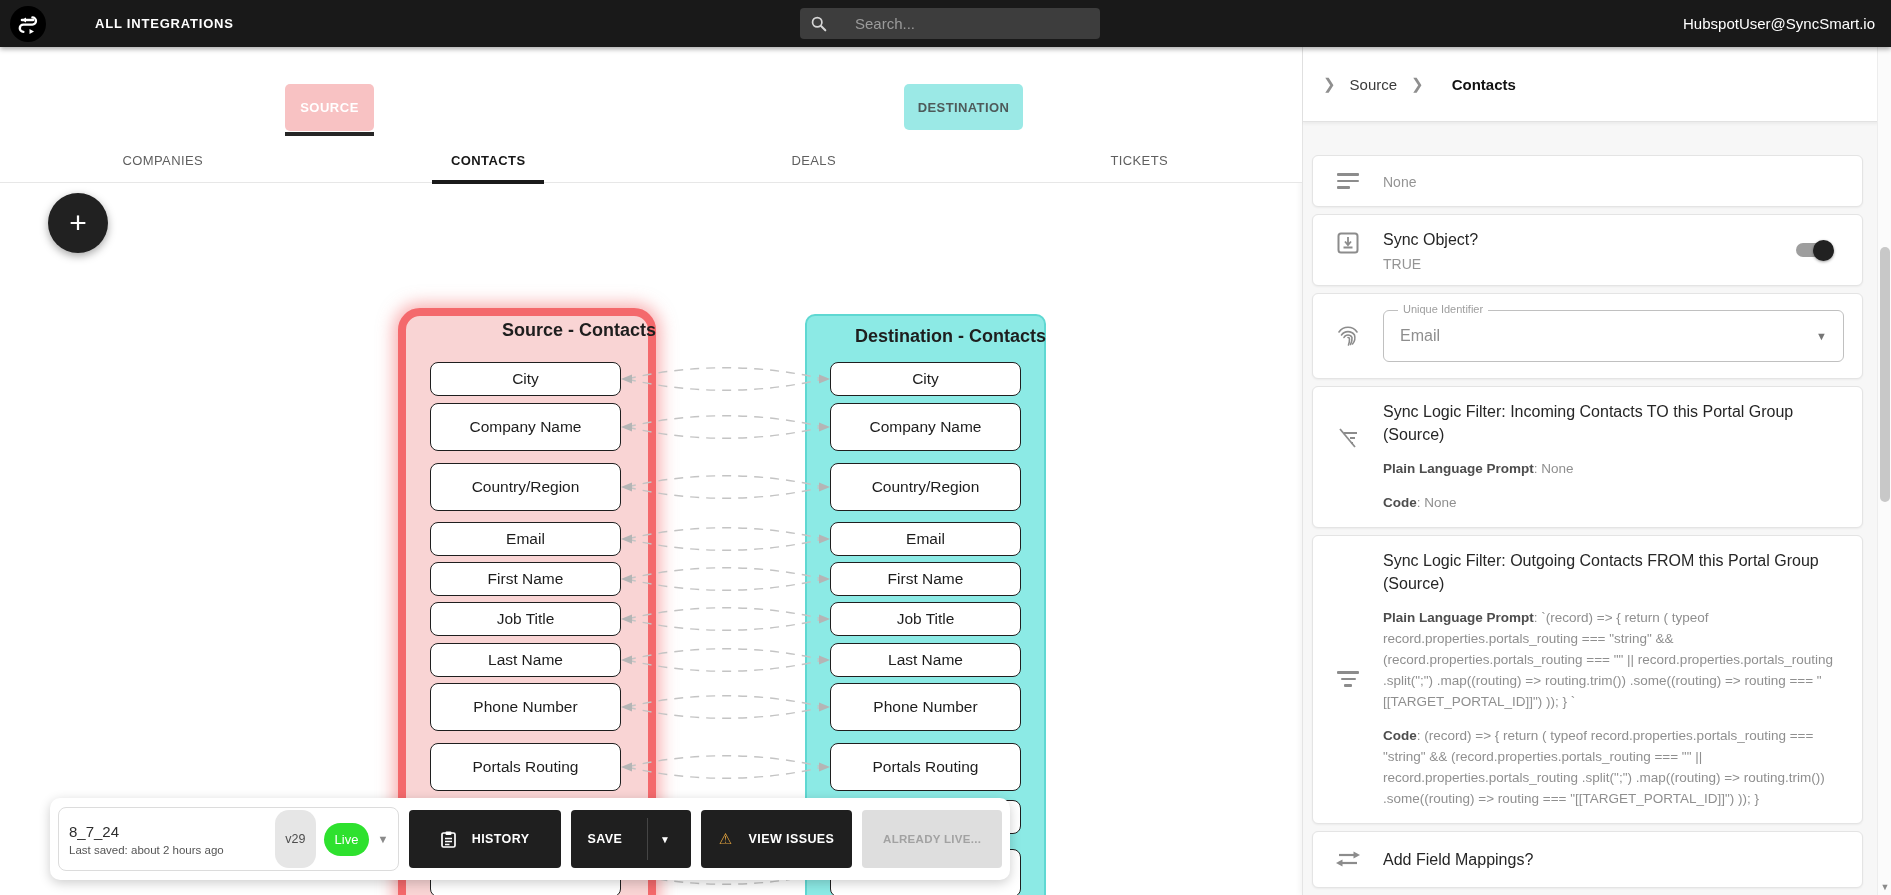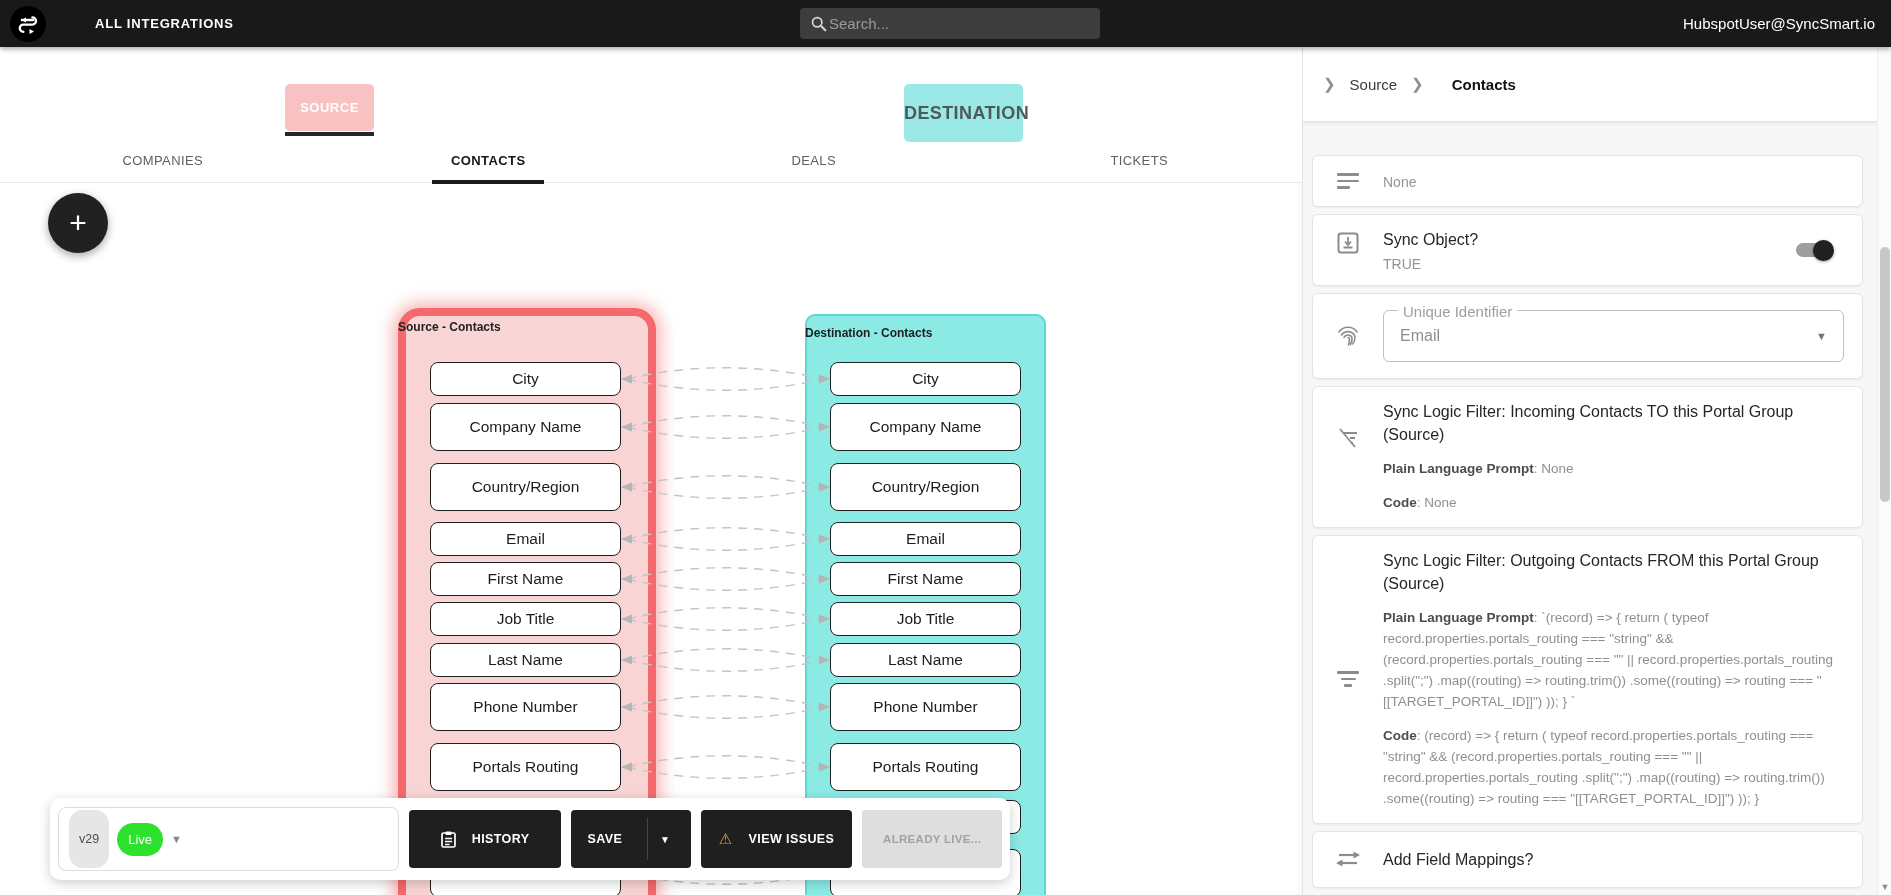--- a/index.html
+++ b/index.html
@@ -9,56 +9,56 @@
   
   .topbar { position:absolute; top:0; left:0; width:1891px; height:47px; background:#191919;
     display:flex; align-items:center; z-index:50; box-shadow:0 2px 5px rgba(0,0,0,.35); }
   .logo { width:36px; height:36px; border-radius:50%; background:#000; margin-left:10px;
     display:flex; align-items:center; justify-content:center; cursor:pointer; flex:0 0 auto; }
   .nav-title { color:#fff; font-size:13px; font-weight:bold; letter-spacing:.8px; margin-left:49px; cursor:pointer; }
   .search { position:absolute; left:800px; top:8px; width:300px; height:31px; background:#3d3d3d;
     border-radius:4px; display:flex; align-items:center; padding:0 10px; }
   .search svg { flex:0 0 auto; }
   .search input { background:transparent; border:none; outline:none; color:#f97316; font-size:15px;
-    margin-left:2px; width:240px; font-family:inherit; }
+    margin-left:28px; width:240px; font-family:inherit; }
   .search input::placeholder { color:#9b9b9b; }
   .user { position:absolute; right:16px; top:0; height:47px; display:flex; align-items:center;
     color:#fff; font-size:15px; cursor:pointer; }
 
   
   .main { position:absolute; top:47px; left:0; width:1891px; height:848px; display:flex; }
   .canvas { position:relative; width:1302px; height:848px; background:#fff; overflow:hidden; }
 
   
   .canvas-header { position:absolute; top:0; left:0; width:1302px; height:136px; border-bottom:1px solid #e7e7e7; z-index:6; background:#fff; }
   .src-btn { position:absolute; left:285px; top:37px; width:89px; height:47px; background:#f8c2c3;
     border:none; border-radius:5px; color:#fff; font-size:13px; font-weight:bold; letter-spacing:.5px;
     cursor:pointer; font-family:inherit; }
   .src-btn::after { content:""; position:absolute; left:0; right:0; bottom:-5px; height:4px; background:#262626; }
-  .dst-btn { position:absolute; left:904px; top:37px; width:119px; height:58px; background:#9be9e6;
-    border:none; border-radius:5px; color:#4e5a5a; font-size:18px; font-weight:bold; letter-spacing:.4px;
+  .dst-btn { position:absolute; left:904px; top:37px; width:119px; height:46px; background:#9be9e6;
+    border:none; border-radius:5px; color:#4e5a5a; font-size:13px; font-weight:bold; letter-spacing:.4px;
     cursor:pointer; font-family:inherit; }
   .tabs { position:absolute; left:0; top:90px; width:1302px; height:46px; display:flex; }
   .tab { flex:1; position:relative; display:flex; align-items:center; justify-content:center;
     font-size:13px; letter-spacing:.4px; color:#5f5f5f; cursor:pointer; }
   .tab.active { color:#171717; font-weight:bold; }
   .tab-bar { position:absolute; bottom:-1px; left:50%; transform:translateX(-50%); width:112px; height:4px; background:#1a1a1a; }
 
   
   .fab { position:absolute; left:48px; top:146px; width:60px; height:60px; border-radius:50%;
     background:#212121; border:none; color:#fff; font-size:30px; font-weight:300; cursor:pointer;
     z-index:6; box-shadow:0 3px 8px rgba(0,0,0,.35); font-family:inherit; line-height:1; }
 
   
   .node-card { position:absolute; z-index:1; }
   .source-card { left:398px; top:261px; width:258px; height:640px; background:#f9d4d4;
     border:8px solid #f4696c; border-radius:22px; box-shadow:0 0 16px 5px rgba(244,105,108,.5); }
   .dest-card { left:805px; top:267px; width:241px; height:634px; background:#8ceae5;
     border:2px solid #5fd8d2; border-radius:10px; }
-  .card-title { position:absolute; z-index:2; font-size:12px; font-weight:bold; color:#1e1e1e; text-align:left; }
+  .card-title { position:absolute; z-index:2; font-size:18px; font-weight:bold; color:#1e1e1e; text-align:right; }
   .src-title { left:398px; top:273px; width:258px; }
   .dst-title { left:805px; top:279px; width:241px; }
   .fbox { position:absolute; z-index:3; background:#fff; border:1.6px solid #1f1f1f; border-radius:8px;
     display:flex; align-items:center; justify-content:center; font-size:15.5px; color:#1d1d1d; cursor:grab; }
 
   #connectors { position:absolute; left:0; top:0; width:1302px; height:848px; z-index:2; pointer-events:none; }
   #connectors path { fill:none; stroke:#c4c4c4; stroke-width:1.4; stroke-dasharray:9 7; }
   #connectors polygon { fill:#b5b5b5; }
 
   
@@ -103,21 +103,21 @@
   .prow-sub { font-size:14px; color:#949494; margin-top:5px; }
   .kv { font-size:13.5px; color:#8f8f8f; line-height:1.55; margin-top:13px; word-wrap:break-word; }
   .kv b { color:#4d4d4d; }
   .toggle { flex:0 0 auto; align-self:center; margin-right:12px; position:relative; width:36px; height:20px; cursor:pointer; }
   .toggle .track { position:absolute; left:0; top:3px; width:36px; height:14px; border-radius:7px; background:#9e9e9e; }
   .toggle .knob { position:absolute; right:-2px; top:0; width:21px; height:21px; border-radius:50%; background:#212121;
     box-shadow:0 1px 3px rgba(0,0,0,.4); }
   .uid-row { align-items:center; padding-top:16px; padding-bottom:16px; }
   .uid-select { position:relative; flex:1; height:52px; border:1px solid #c0c0c0; border-radius:6px;
     display:flex; align-items:center; padding:0 16px; cursor:pointer; }
-  .uid-label { position:absolute; top:-8px; left:14px; background:#fff; padding:0 5px; font-size:15px; color:#9e9e9e; }
+  .uid-label { position:absolute; top:-8px; left:14px; background:#fff; padding:0 5px; font-size:11px; color:#9e9e9e; }
   .uid-value { flex:1; font-size:16px; color:#8e8e8e; }
   .uid-caret { color:#757575; font-size:11px; }
 
   .scrollbar { position:absolute; right:0; top:0; width:14px; height:848px; background:#fbfbfb;
     border-left:1px solid #ededed; z-index:5; }
   .sb-thumb { position:absolute; left:2px; width:10px; top:200px; height:255px; background:#c8c8c8; border-radius:6px; cursor:pointer; }
   .sb-down { position:absolute; bottom:3px; left:0; width:14px; text-align:center; color:#8a8a8a; font-size:9px; cursor:pointer; }
 
   .icon-lines span { display:block; height:2.5px; background:#8c8c8c; margin-bottom:4px; border-radius:1px; }
 </style>
@@ -215,20 +215,24 @@
 
     <div class="node-card source-card"></div>
     <div class="node-card dest-card"></div>
     <div class="card-title src-title">Source - Contacts</div>
     <div class="card-title dst-title">Destination - Contacts</div>
 
     <button class="fab">+</button>
 
     <div class="version-bar">
       <div class="ver-card">
+        <div class="ver-text">
+          <div class="ver-name">8_7_24</div>
+          <div class="ver-saved">Last saved: about 2 hours ago</div>
+        </div>
         <span class="pill-v">v29</span>
         <span class="pill-live">Live</span>
         <span class="ver-caret">▼</span>
       </div>
       <button class="dark-btn btn-history">
         <svg width="15" height="17" viewBox="0 0 15 17">
           <rect x="1" y="2" width="13" height="14" rx="1.5" fill="none" stroke="#fff" stroke-width="1.7"></rect>
           <rect x="4.5" y="0.5" width="6" height="3.4" rx="1" fill="#fff"></rect>
           <line x1="4" y1="7.5" x2="11" y2="7.5" stroke="#fff" stroke-width="1.5"></line>
           <line x1="4" y1="10.5" x2="11" y2="10.5" stroke="#fff" stroke-width="1.5"></line>

